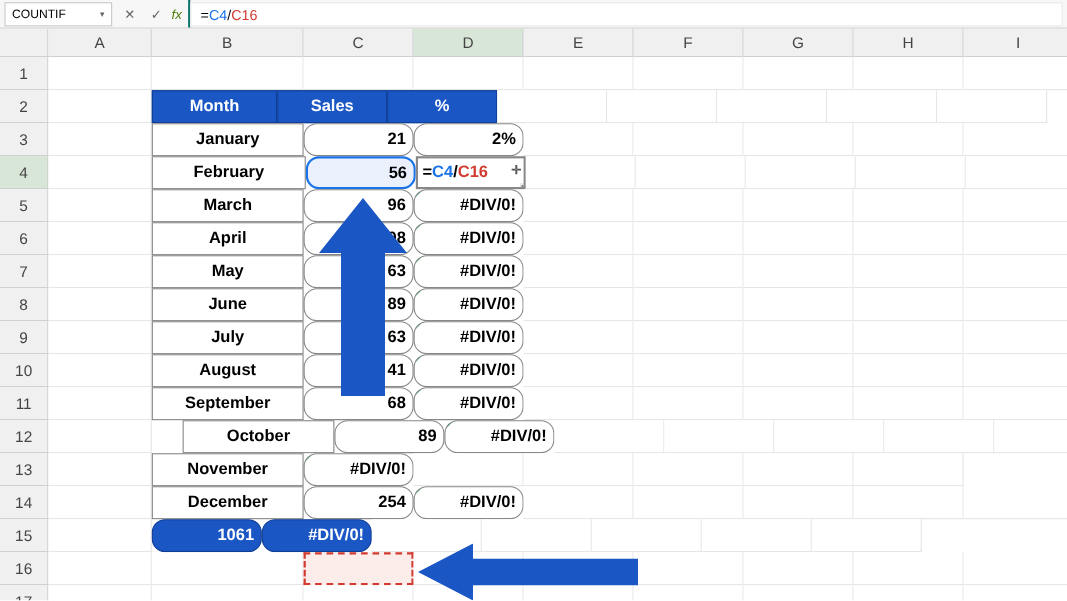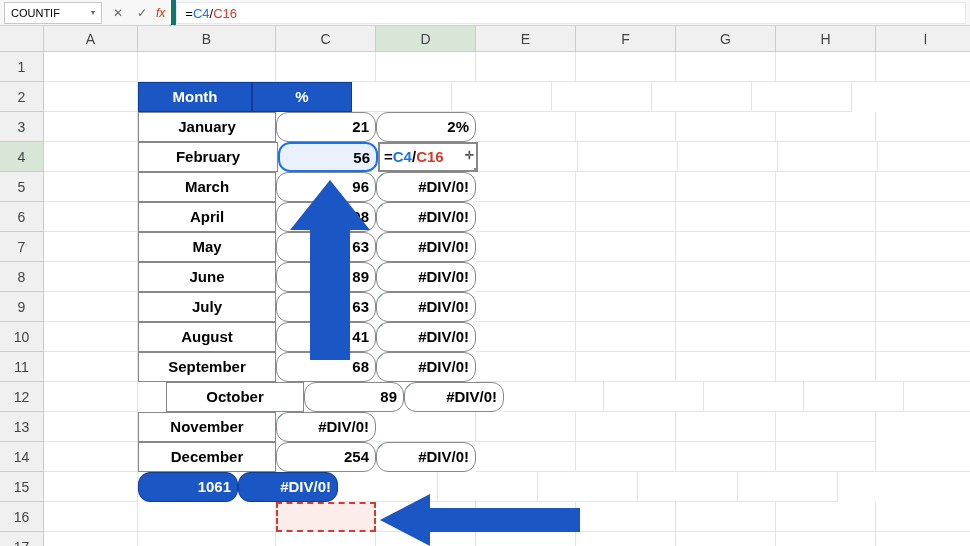--- a/index.html
+++ b/index.html
@@ -38,23 +38,23 @@
     text-align: center;
     color: #666;
     font-size: 12px;
     cursor: default;
   }
   .fb-btn.cancel { color: #666; }
   .fb-btn.confirm { color: #666; }
   .fx-label {
     font-style: italic;
     font-size: 12px;
-    color: #c2410c;
+    color: #4d7c0f;
     padding: 0 6px 0 2px;
-    border-right: 5px solid #0f766e;
+    border-right: 2px solid #0f766e;
     height: 100%;
     display: flex;
     align-items: center;
   }
   .formula-input {
     flex: 1;
     padding: 0 8px;
     font-size: 13px;
     color: #000;
     background: #fff;
@@ -253,20 +253,21 @@
         <div class="cell " style="width: 100px;"></div>
         <div class="cell " style="width: 100px;"></div>
         <div class="cell " style="width: 100px;"></div>
         <div class="cell " style="width: 100px;"></div>
         <div class="cell " style="width: 100px;"></div>
         <div class="cell " style="width: 100px;"></div>
       </div>
       <div class="g-row">
         <div class="cell " style="width: 94px;"></div>
         <div class="cell hdr" style="width: 114px;">Month</div>
+        <div class="cell hdr" style="width: 100px;">Sales</div>
         <div class="cell hdr" style="width: 100px;">%</div>
         <div class="cell " style="width: 100px;"></div>
         <div class="cell " style="width: 100px;"></div>
         <div class="cell " style="width: 100px;"></div>
         <div class="cell " style="width: 100px;"></div>
         <div class="cell " style="width: 100px;"></div>
       </div>
       <div class="g-row">
         <div class="cell " style="width: 94px;"></div>
         <div class="cell tcell month" style="width: 138px;">January</div>

